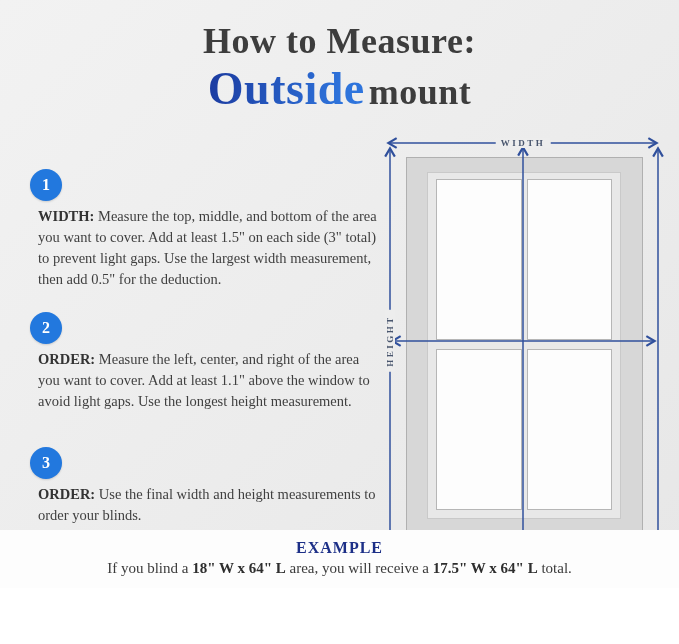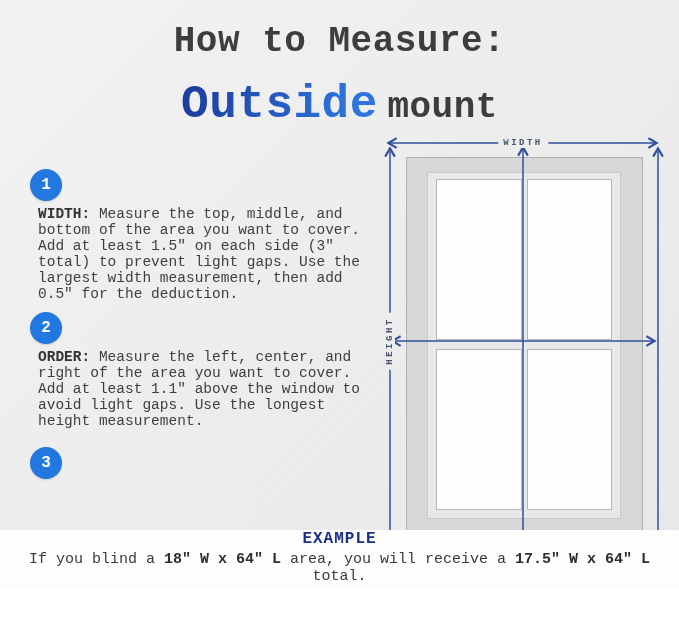--- a/index.html
+++ b/index.html
@@ -1,28 +1,28 @@
 <!DOCTYPE html>
 <html><head>
 <meta charset="utf-8">
 <style>
   html,body{margin:0;padding:0;}
   .page{
     position:relative;
     width:679px;height:588px;
     overflow:hidden;
     background:linear-gradient(135deg,#f2f2f2 0%,#ececec 55%,#e7e7e7 100%);
-    font-family:Liberation Mono, monospace;
+    font-family:Liberation Serif, serif;
     color:#3e3e3e;
   }
 
   
   .header{position:absolute;top:22px;left:0;width:100%;text-align:center;line-height:1.1;}
   .title-line1{font-size:36px;font-weight:700;color:#3d3d3d;letter-spacing:0.5px;}
-  .title-line2{margin-top:18px;}
+  .title-line2{margin-top:2px;}
   .outside{
     font-size:46px;font-weight:800;letter-spacing:0.5px;
     color:#2157c9;
   }
   @supports ((-webkit-background-clip:text) or (background-clip:text)){
     .outside{
       background:linear-gradient(100deg,#1c3da2 5%,#2e74dc 85%);
       -webkit-background-clip:text;background-clip:text;color:transparent;
     }
   }
@@ -35,21 +35,21 @@
   .step-3{top:447px;}
   .badge{
     width:32px;height:32px;border-radius:50%;
     background:#2278de;color:#ffffff;
     font-size:16px;font-weight:700;
     display:flex;align-items:center;justify-content:center;
     box-shadow:0 1px 2px rgba(0,0,0,0.15);
   }
   .step-text{
     margin:5px 0 0 0;padding-left:8px;
-    font-size:14.5px;line-height:16px;color:#3f3f3f;
+    font-size:14.5px;line-height:21px;color:#3f3f3f;
   }
   .step-text b{font-weight:700;color:#333333;}
 
   
   .diagram{position:absolute;left:380px;top:130px;width:292px;height:440px;text-align:center;}
   .window-casing{
     position:absolute;left:26px;top:27px;width:237px;height:380px;
     box-sizing:border-box;
     background:#d7d7d7;border:1px solid #b0b0b0;
   }
@@ -73,20 +73,21 @@
   }
   .width-label{left:143px;top:13px;transform:translate(-50%,-50%);}
   .height-label{left:10px;top:211px;transform:translate(-50%,-50%) rotate(-90deg);}
 
   
   .example-bar{
     position:absolute;left:0;bottom:0;width:100%;height:58px;
     background:#fdfdfd;text-align:center;
   }
   .example-heading{
+    margin-top:9px;
     font-size:16px;font-weight:700;letter-spacing:1px;color:#1c2f87;
   }
   .example-text{margin-top:3px;font-size:15px;color:#3b3b3b;}
   .example-text b{font-weight:700;color:#2e2e2e;}
 </style>
 </head>
 <body>
 
 <div class="page">
 
@@ -103,20 +104,21 @@
     <p class="step-text"><b>WIDTH:</b> <span>Measure the top, middle, and bottom of the area you want to cover. Add at least 1.5" on each side (3" total) to prevent light gaps. Use the largest width measurement, then add 0.5" for the deduction.</span></p>
   </div>
 
   <div class="step step-2">
     <div class="badge">2</div>
     <p class="step-text"><b>ORDER:</b> <span>Measure the left, center, and right of the area you want to cover. Add at least 1.1" above the window to avoid light gaps. Use the longest height measurement.</span></p>
   </div>
 
   <div class="step step-3">
     <div class="badge">3</div>
+    <p class="step-text"><b>ORDER:</b> <span>Use the final width and height measurements to order your blinds.</span></p>
   </div>
 
   <div class="diagram">
 
     <div class="window-casing">
       <div class="window-inner">
         <div class="pane-grid">
           <div class="pane"></div>
           <div class="pane"></div>
           <div class="pane"></div>

